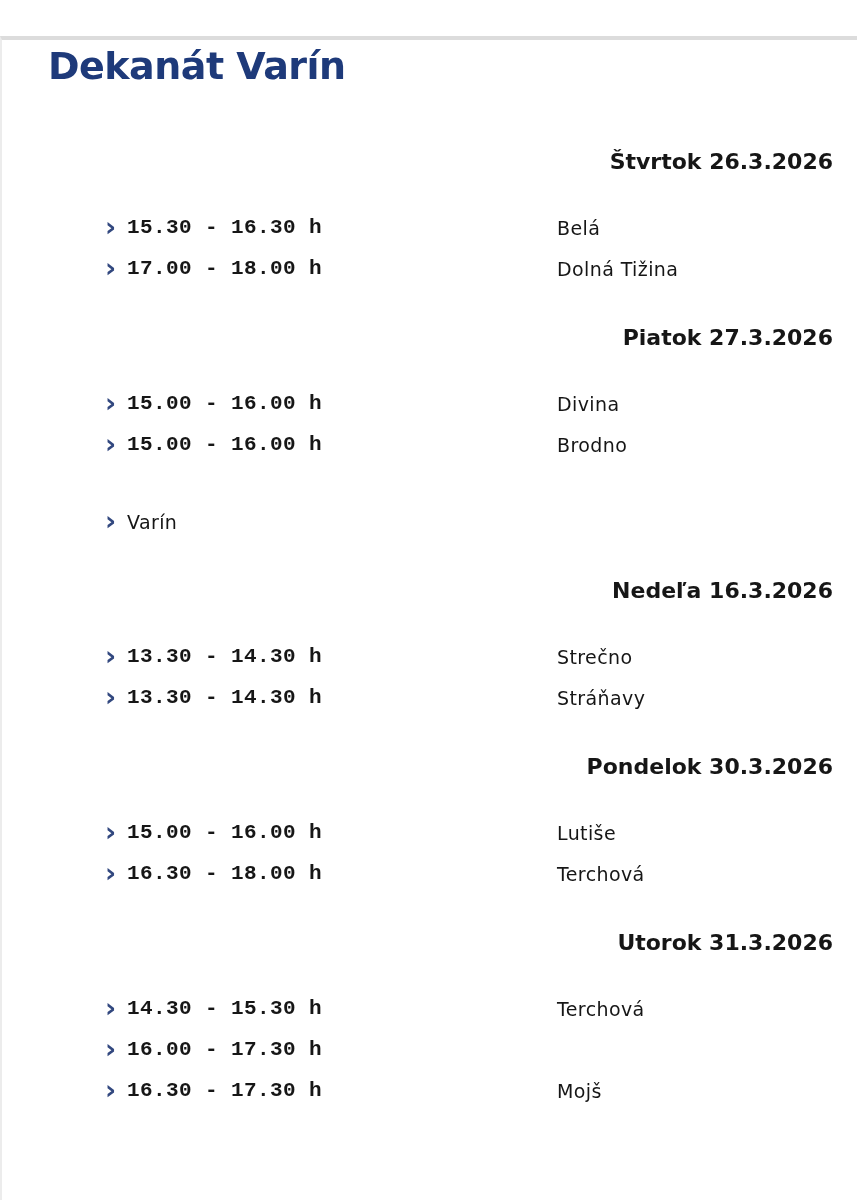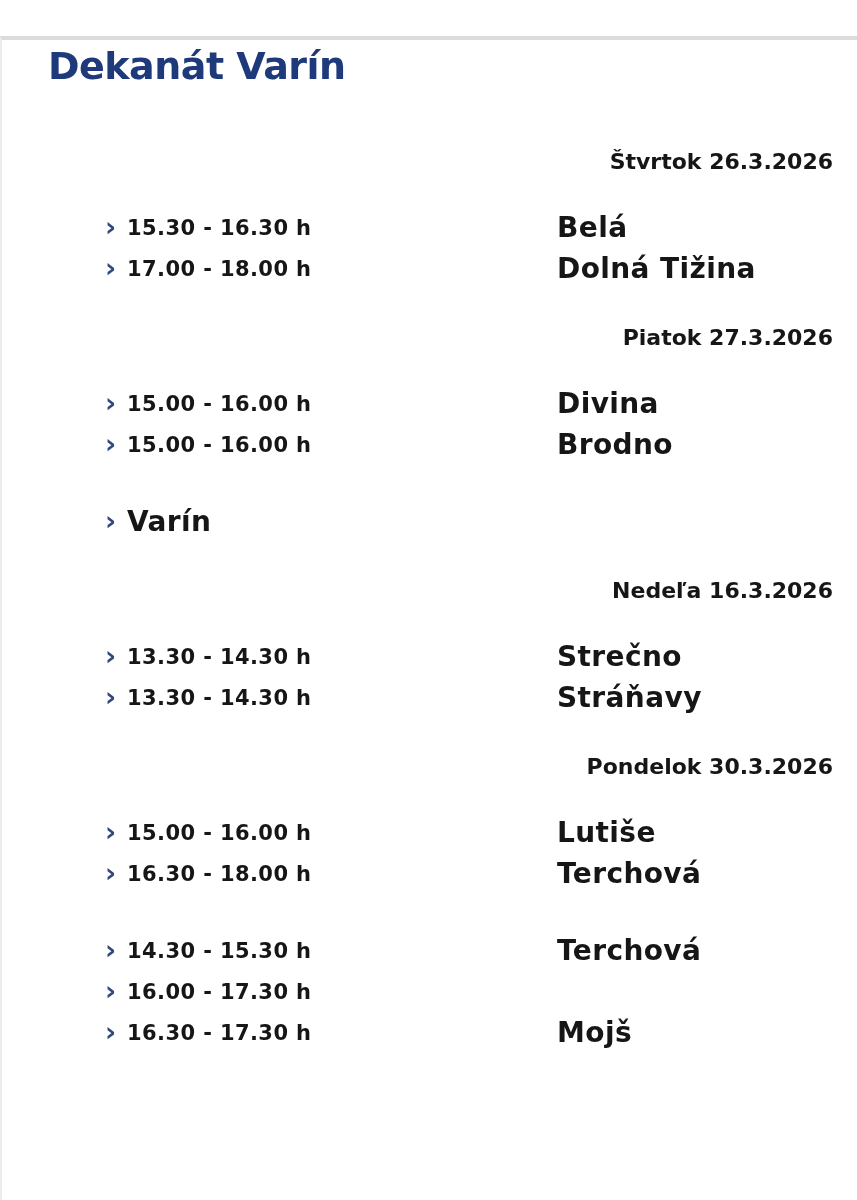--- a/index.html
+++ b/index.html
@@ -61,24 +61,25 @@
     margin-top: -3px;
   }
   .time {
     width: 430px;
     flex: none;
     font-size: 21px;
     font-weight: bold;
     color: var(--text);
     letter-spacing: 0.4px;
     white-space: nowrap;
+    font-family: Liberation Mono, monospace;
   }
   .place {
-    font-size: 28px;
-    font-weight: bold;
+    font-size: 19px;
+    font-weight: normal;
     color: var(--text);
     letter-spacing: 0.4px;
     white-space: nowrap;
   }
 </style>
 </head>
 <body>
 
 <div class="page">
 
@@ -151,20 +152,21 @@
       </div>
       <div class="row">
         <span class="arrow">›</span>
         <span class="time">16.30 - 18.00 h</span>
         <span class="place">Terchová</span>
       </div>
     </div>
   </section>
 
   <section class="day-section">
+    <h2 class="day-heading">Utorok 31.3.2026</h2>
     <div class="rows">
       <div class="row">
         <span class="arrow">›</span>
         <span class="time">14.30 - 15.30 h</span>
         <span class="place">Terchová</span>
       </div>
       <div class="row">
         <span class="arrow">›</span>
         <span class="time">16.00 - 17.30 h</span>
       </div>

